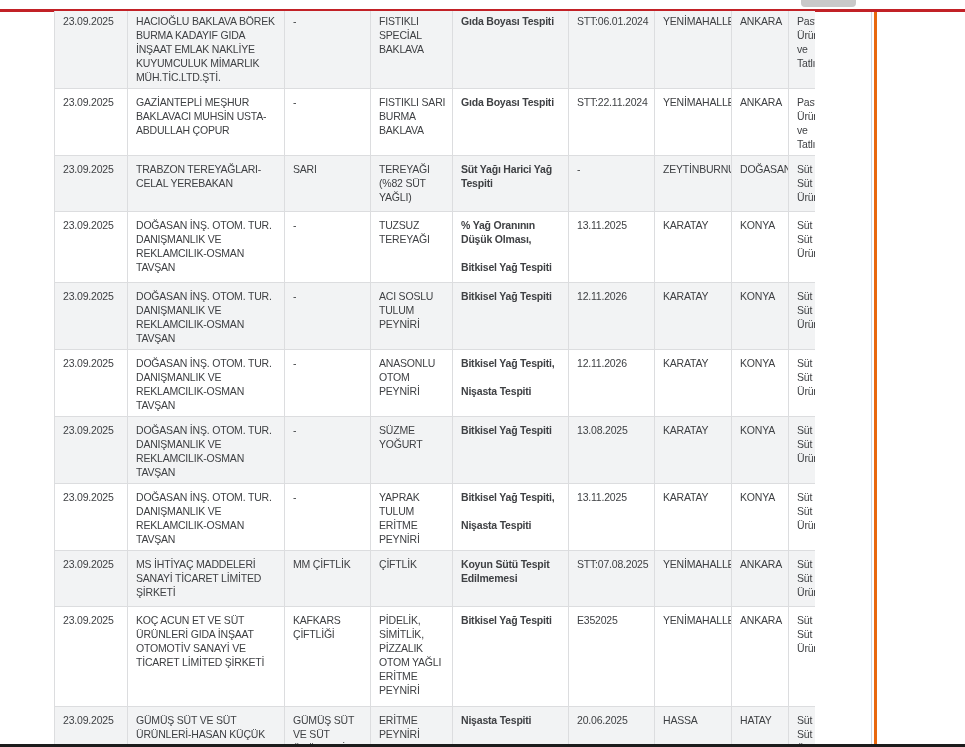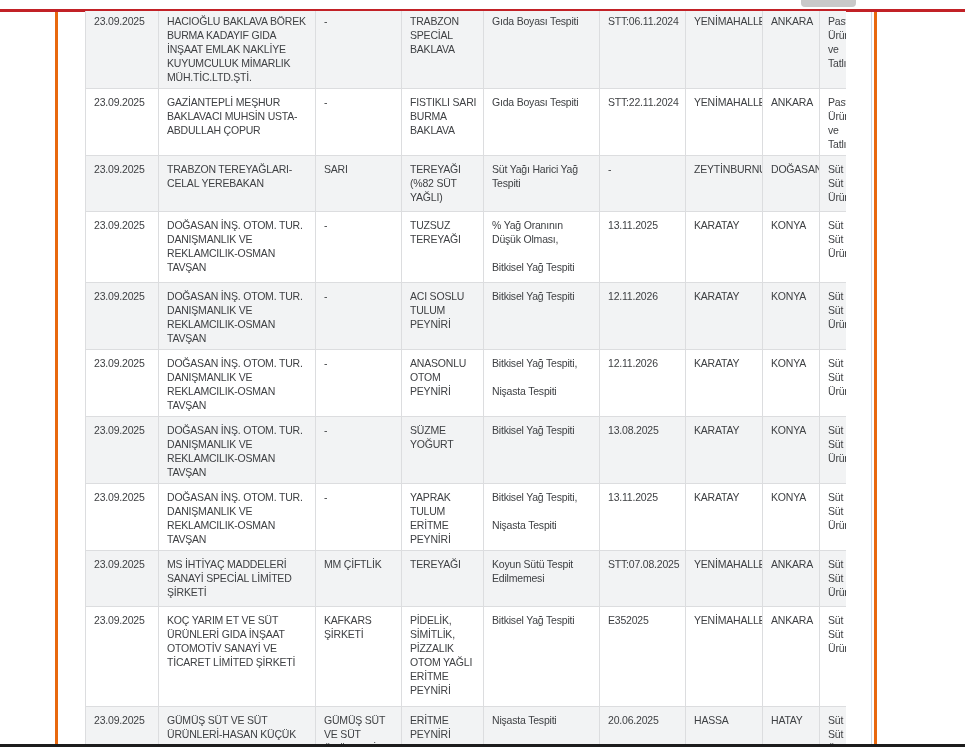--- a/index.html
+++ b/index.html
@@ -38,21 +38,21 @@
   }
   .v-thin-right{
     position:absolute;left:871px;top:12px;width:1px;height:732px;
     background:#cfd8e3;
   }
   .bottom-black-line{
     position:absolute;left:0;top:744px;width:965px;height:3px;
     background:var(--black-line);
   }
   .table-wrap{
-    position:absolute;left:85px;top:11px;width:761px;height:733px;
+    position:absolute;left:54px;top:11px;width:761px;height:733px;
     overflow:hidden;
   }
   table.results{
     width:788px;
     border-collapse:collapse;
     table-layout:fixed;
     font-size:10.5px;
     letter-spacing:-0.2px;
     line-height:14px;
   }
@@ -60,21 +60,21 @@
     border:1px solid var(--border);
     border-top:none;
     vertical-align:top;
     padding:6px 5px 4px 8px;
     overflow:hidden;
     word-wrap:normal;
   }
   table.results tr:nth-child(odd){background:var(--zebra);}
   table.results tr:nth-child(even){background:#ffffff;}
   table.results tr:first-child td{padding-top:3px;}
-  td.col-finding{white-space:pre-line;}
+  td.col-finding{white-space:pre-line;font-weight:bold;}
 </style>
 </head>
 <body>
 
 <div class="canvas">
 
   <div class="btn-stub"></div>
   <div class="top-red-line"></div>
   <div class="v-orange-left"></div>
   <div class="v-thin-right"></div>
@@ -92,23 +92,23 @@
         <col style="width:86px">
         <col style="width:77px">
         <col style="width:57px">
         <col style="width:54px">
       </colgroup>
       <tbody>
           <tr style="height: 64px;">
     <td class="col-date">23.09.2025</td>
     <td class="col-company">HACIOĞLU BAKLAVA BÖREK BURMA KADAYIF GIDA İNŞAAT EMLAK NAKLİYE KUYUMCULUK MİMARLIK MÜH.TİC.LTD.ŞTİ.</td>
     <td class="col-brand">-</td>
-    <td class="col-product">TRABZON SPECİAL BAKLAVA</td>
+    <td class="col-product">FISTIKLI SPECİAL BAKLAVA</td>
     <td class="col-finding">Gıda Boyası Tespiti</td>
-    <td class="col-batch">STT:06.11.2024</td>
+    <td class="col-batch">STT:06.01.2024</td>
     <td class="col-district">YENİMAHALLE</td>
     <td class="col-province">ANKARA</td>
     <td class="col-category">Pastacılık Ürünleri ve Tatlılar</td>
   </tr>
           <tr style="height: 56px;">
     <td class="col-date">23.09.2025</td>
     <td class="col-company">GAZİANTEPLİ MEŞHUR BAKLAVACI MUHSİN USTA-ABDULLAH ÇOPUR</td>
     <td class="col-brand">-</td>
     <td class="col-product">FISTIKLI SARI BURMA BAKLAVA</td>
     <td class="col-finding">Gıda Boyası Tespiti</td>
@@ -184,33 +184,33 @@
     <td class="col-finding">Bitkisel Yağ Tespiti,
 
 Nişasta Tespiti</td>
     <td class="col-batch">13.11.2025</td>
     <td class="col-district">KARATAY</td>
     <td class="col-province">KONYA</td>
     <td class="col-category">Süt ve Süt Ürünleri</td>
   </tr>
           <tr style="height: 56px;">
     <td class="col-date">23.09.2025</td>
-    <td class="col-company">MS İHTİYAÇ MADDELERİ SANAYİ SPECİAL LİMİTED ŞİRKETİ</td>
+    <td class="col-company">MS İHTİYAÇ MADDELERİ SANAYİ TİCARET LİMİTED ŞİRKETİ</td>
     <td class="col-brand">MM ÇİFTLİK</td>
-    <td class="col-product">TEREYAĞI</td>
+    <td class="col-product">ÇİFTLİK</td>
     <td class="col-finding">Koyun Sütü Tespit Edilmemesi</td>
     <td class="col-batch">STT:07.08.2025</td>
     <td class="col-district">YENİMAHALLE</td>
     <td class="col-province">ANKARA</td>
     <td class="col-category">Süt ve Süt Ürünleri</td>
   </tr>
           <tr style="height: 100px;">
     <td class="col-date">23.09.2025</td>
-    <td class="col-company">KOÇ YARIM ET VE SÜT ÜRÜNLERİ GIDA İNŞAAT OTOMOTİV SANAYİ VE TİCARET LİMİTED ŞİRKETİ</td>
-    <td class="col-brand">KAFKARS ŞİRKETİ</td>
+    <td class="col-company">KOÇ ACUN ET VE SÜT ÜRÜNLERİ GIDA İNŞAAT OTOMOTİV SANAYİ VE TİCARET LİMİTED ŞİRKETİ</td>
+    <td class="col-brand">KAFKARS ÇİFTLİĞİ</td>
     <td class="col-product">PİDELİK, SİMİTLİK, PİZZALIK OTOM YAĞLI ERİTME PEYNİRİ</td>
     <td class="col-finding">Bitkisel Yağ Tespiti</td>
     <td class="col-batch">E352025</td>
     <td class="col-district">YENİMAHALLE</td>
     <td class="col-province">ANKARA</td>
     <td class="col-category">Süt ve Süt Ürünleri</td>
   </tr>
           <tr style="height: 56px;">
     <td class="col-date">23.09.2025</td>
     <td class="col-company">GÜMÜŞ SÜT VE SÜT ÜRÜNLERİ-HASAN KÜÇÜK</td>

